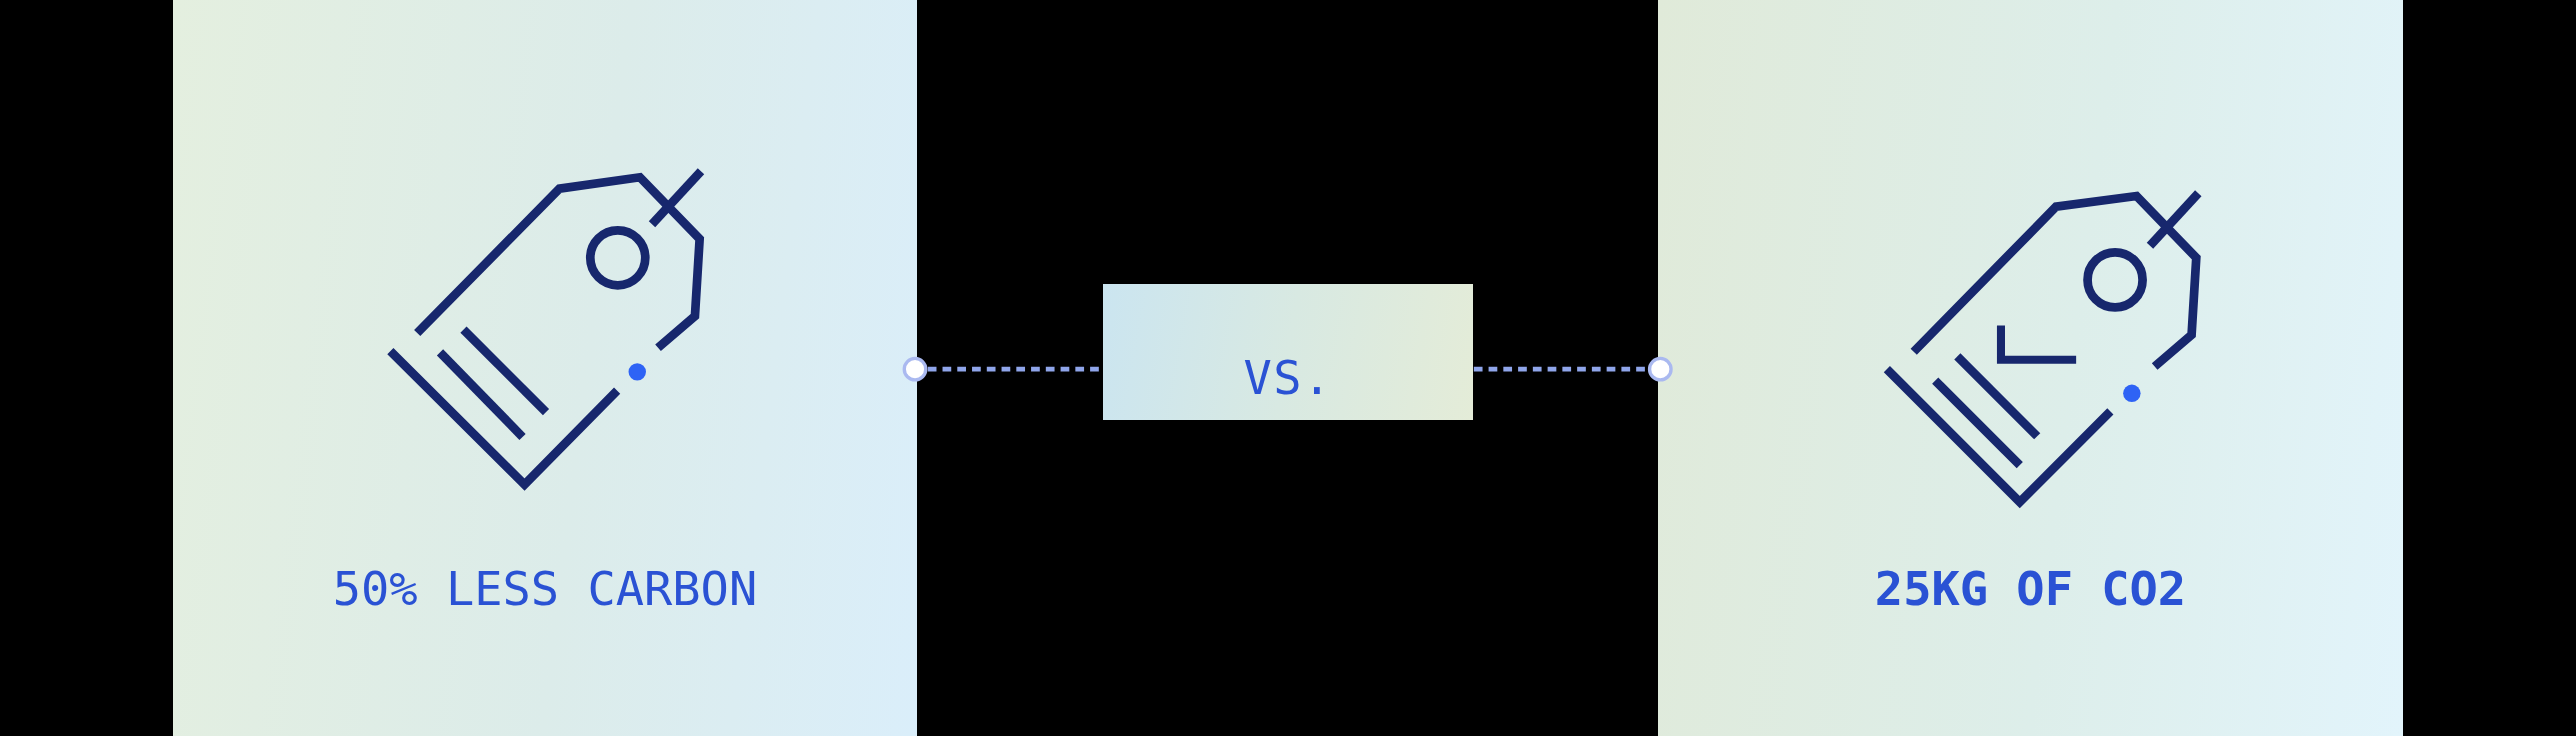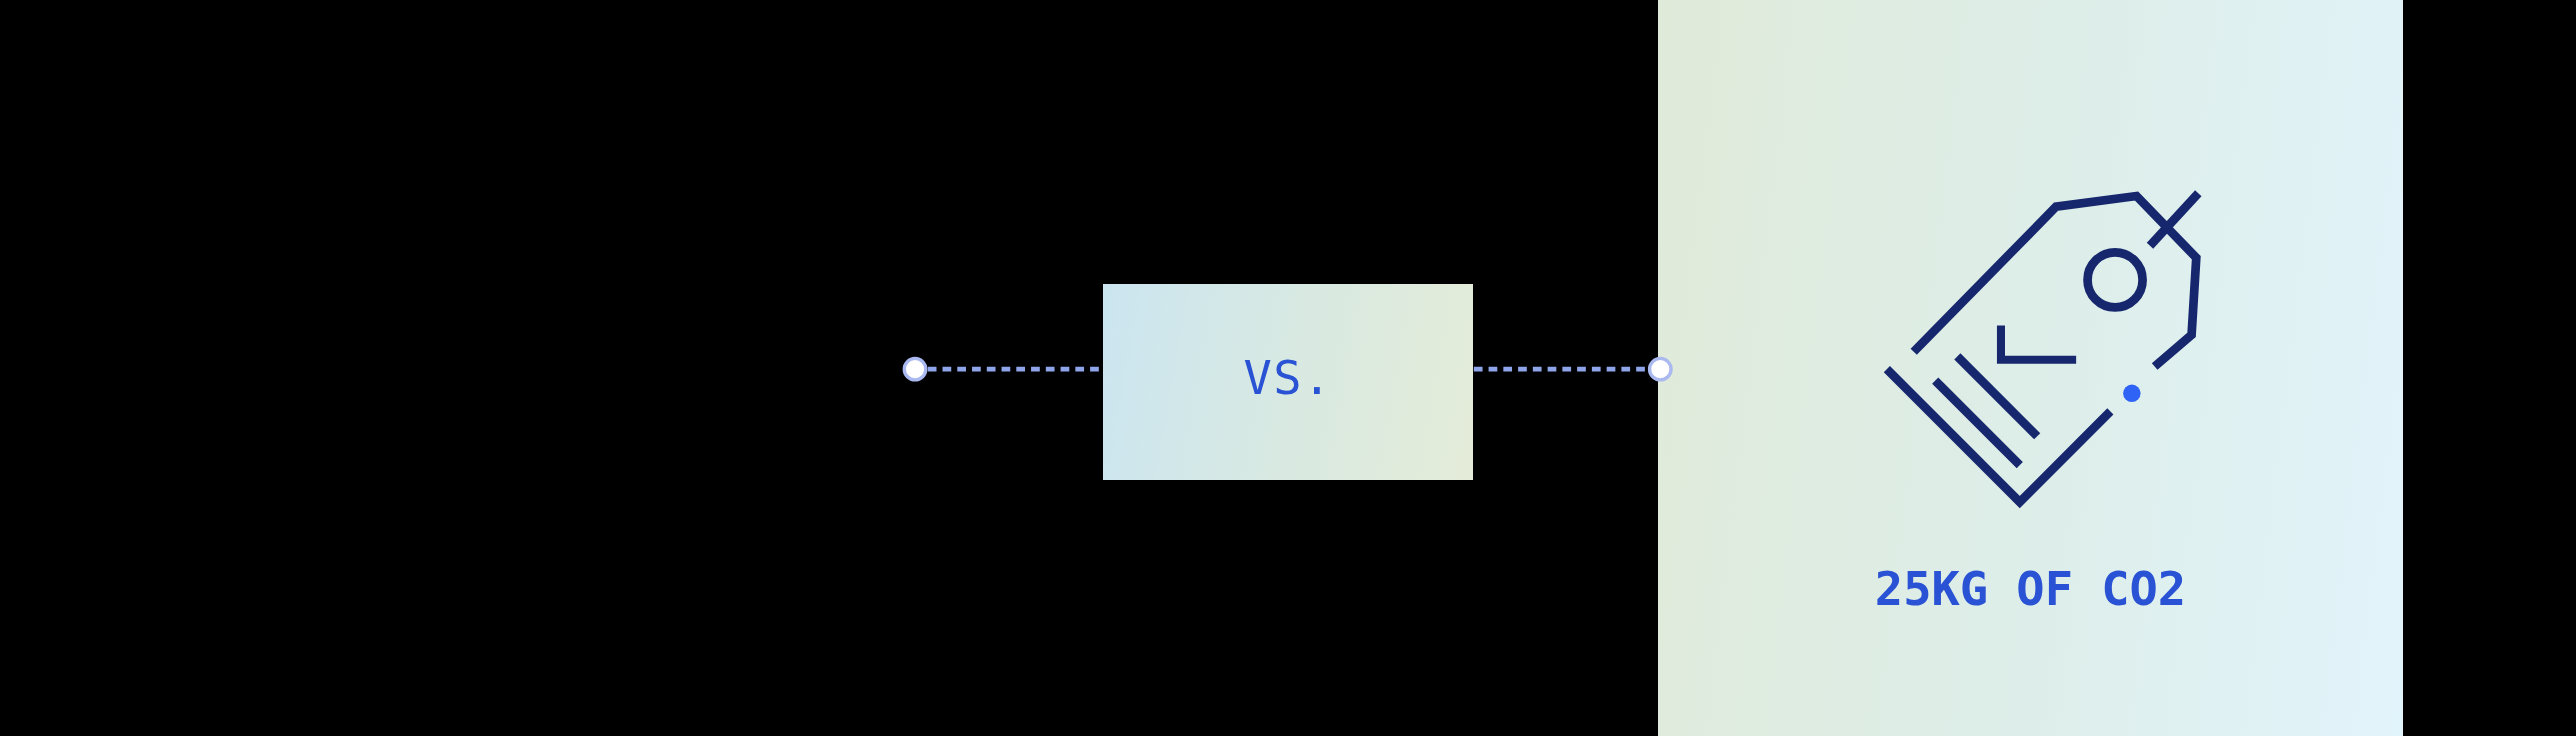--- a/index.html
+++ b/index.html
@@ -48,21 +48,21 @@
     line-height: 64px;
     letter-spacing: 0px;
     color: #2a52d4;
     white-space: nowrap;
   }
   #vs-box {
     position: absolute;
     left: 1103px;
     top: 284px;
     width: 370px;
-    height: 196px;
+    height: 136px;
     background: linear-gradient(100deg, #cbe5f0 0%, #d8e9e2 50%, #e4ecd8 100%);
     text-align: center;
   }
   #vs-label {
     font-size: 47px;
     line-height: 188px;
     color: #2a52d4;
     letter-spacing: 1.3px;
   }
   #connector-svg {
@@ -72,20 +72,39 @@
     width: 2576px;
     height: 737px;
     pointer-events: none;
   }
 </style>
 </head>
 <body>
 
 <div id="canvas">
 
+  <div class="card" id="left-card">
+    <svg class="tag-svg" viewBox="0 0 1109 1098">
+      <g fill="none" stroke="#17276d" stroke-width="13" stroke-linecap="butt" stroke-linejoin="miter">
+
+        <polyline points="364,496 576,281 696,264 785,356 778,471 723,518"></polyline>
+
+        <polyline points="662,582 524,722 324,523"></polyline>
+
+        <line x1="433" y1="491" x2="556" y2="614"></line>
+        <line x1="398" y1="525" x2="521" y2="651"></line>
+
+        <circle cx="663" cy="384" r="41"></circle>
+
+        <line x1="787" y1="255" x2="714" y2="334"></line>
+      </g>
+      <circle cx="692" cy="554" r="13" fill="#2e63f5"></circle>
+    </svg>
+    <div class="caption">50% LESS CARBON</div>
+  </div>
 
   <div class="card" id="right-card">
     <svg class="tag-svg" viewBox="0 0 1110 1098">
       <g fill="none" stroke="#17276d" stroke-width="13" stroke-linecap="butt" stroke-linejoin="miter">
 
         <polyline points="381,524 593,308 713,292 802,384 795,499 740,546"></polyline>
 
         <polyline points="674,613 539,748 341,550"></polyline>
 
         <line x1="446" y1="531" x2="565" y2="650"></line>

